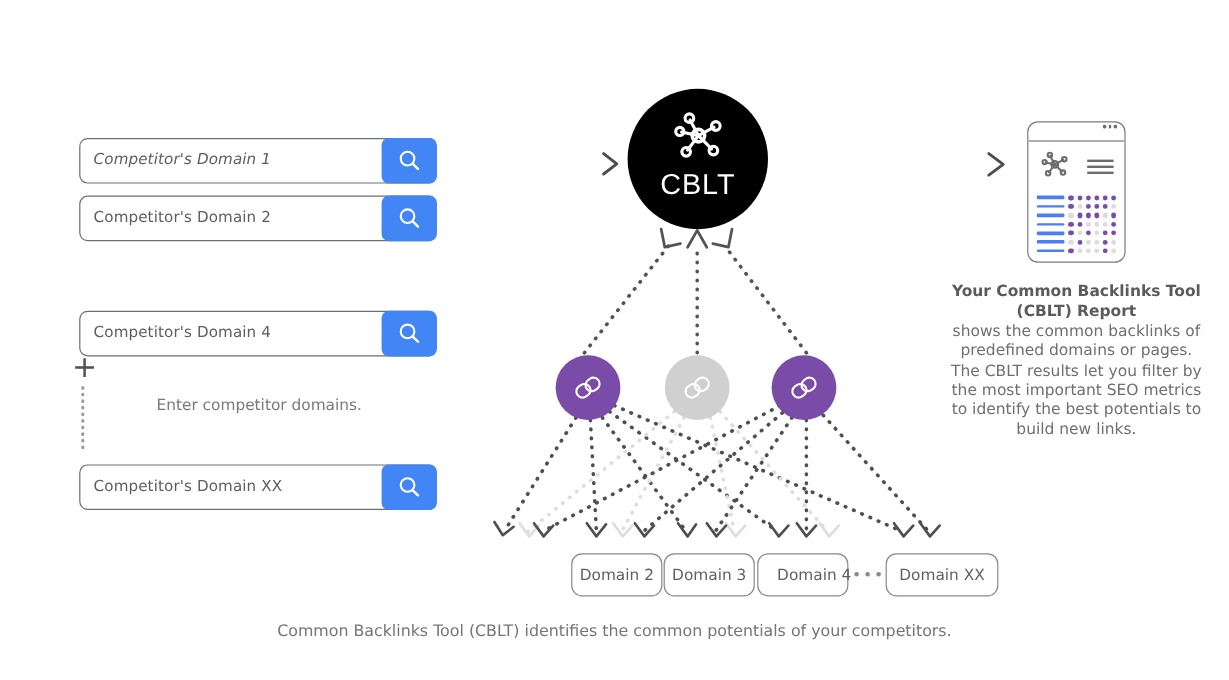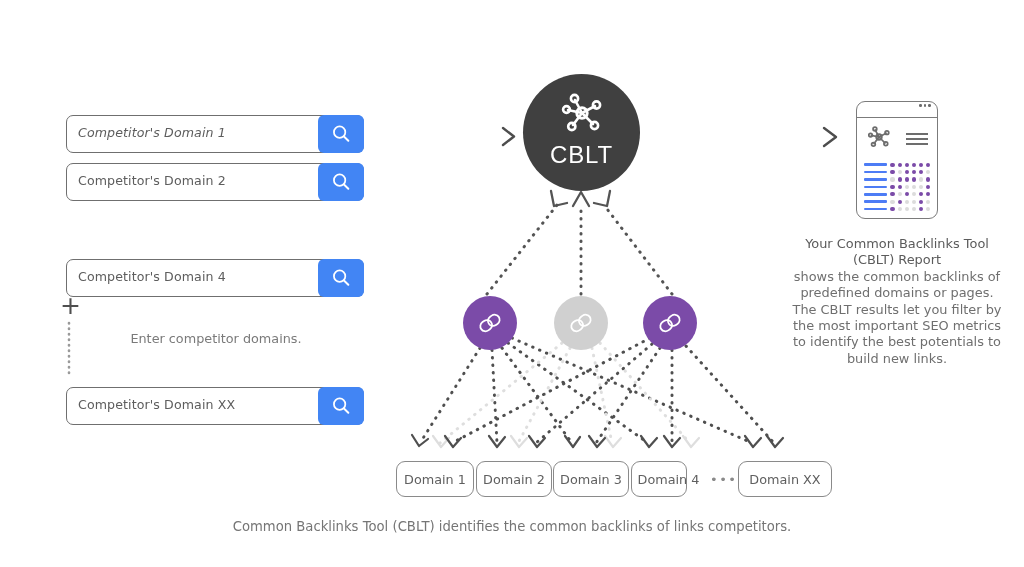--- a/index.html
+++ b/index.html
@@ -97,21 +97,21 @@
   }
 
   
   .hub {
     position: absolute;
     left: 523px;
     top: 74px;
     width: 117px;
     height: 117px;
     border-radius: 50%;
-    background: #404040;
+    background: #000000;
     display: flex;
     flex-direction: column;
     align-items: center;
     justify-content: flex-start;
   }
   .hub-icon {
     margin-top: 17px;
   }
   .hub-label {
     margin-top: 2px;
@@ -233,21 +233,21 @@
     left: 791px;
     top: 236px;
     width: 212px;
     text-align: center;
     font-size: 12.9px;
     line-height: 16.4px;
     color: #6f6f6f;
   }
   .report-text .bold {
     display: block;
-    font-weight: normal;
+    font-weight: bold;
     color: #5b5b5b;
   }
 
   
   .caption {
     position: absolute;
     left: 0;
     top: 519px;
     width: 1024px;
     text-align: center;
@@ -436,24 +436,23 @@
 
   <div class="link-node purple" style="left:643px; top:296px;">
     <svg width="26" height="26" viewBox="0 0 28 28">
       <g transform="rotate(-35 14 14)">
         <rect x="2.5" y="8.5" width="13" height="11" rx="5.5" fill="none" stroke="#ffffff" stroke-width="1.9"></rect>
         <rect x="12.5" y="8.5" width="13" height="11" rx="5.5" fill="none" stroke="#ffffff" stroke-width="1.9"></rect>
       </g>
     </svg>
   </div>
 
-  <div class="domain-box" style="left:396px; width:78px;">Domain 1</div>
   <div class="domain-box" style="left:476px; width:76px;">Domain 2</div>
   <div class="domain-box" style="left:553px; width:76px;">Domain 3</div>
-  <div class="domain-box" style="left:631px; width:56px;padding-left:19px;">Domain 4</div>
+  <div class="domain-box" style="left:631px; width:76px;padding-left:19px;">Domain 4</div>
   <div class="domain-ellipsis">•••</div>
   <div class="domain-box" style="left:738px; width:94px;">Domain XX</div>
 
   <div class="report-panel">
     <div class="report-titlebar">
       <div class="report-dots">
         <i></i>
           <i></i>
           <i></i>
       </div>
@@ -547,15 +546,15 @@
           <span class="rpt-dot" style="background: rgb(220, 220, 220);"></span>
         </div>
       </div>
   </div>
 
   <div class="report-text">
     <span class="bold">Your Common Backlinks Tool (CBLT) Report</span>
     <span>shows the common backlinks of predefined domains or pages. The CBLT results let you filter by the most important SEO metrics to identify the best potentials to build new links.</span>
   </div>
 
-  <div class="caption">Common Backlinks Tool (CBLT) identifies the common backlinks of links competitors.</div>
+  <div class="caption">Common Backlinks Tool (CBLT) identifies the common potentials of your competitors.</div>
 
 </div>
 
 </body></html>

